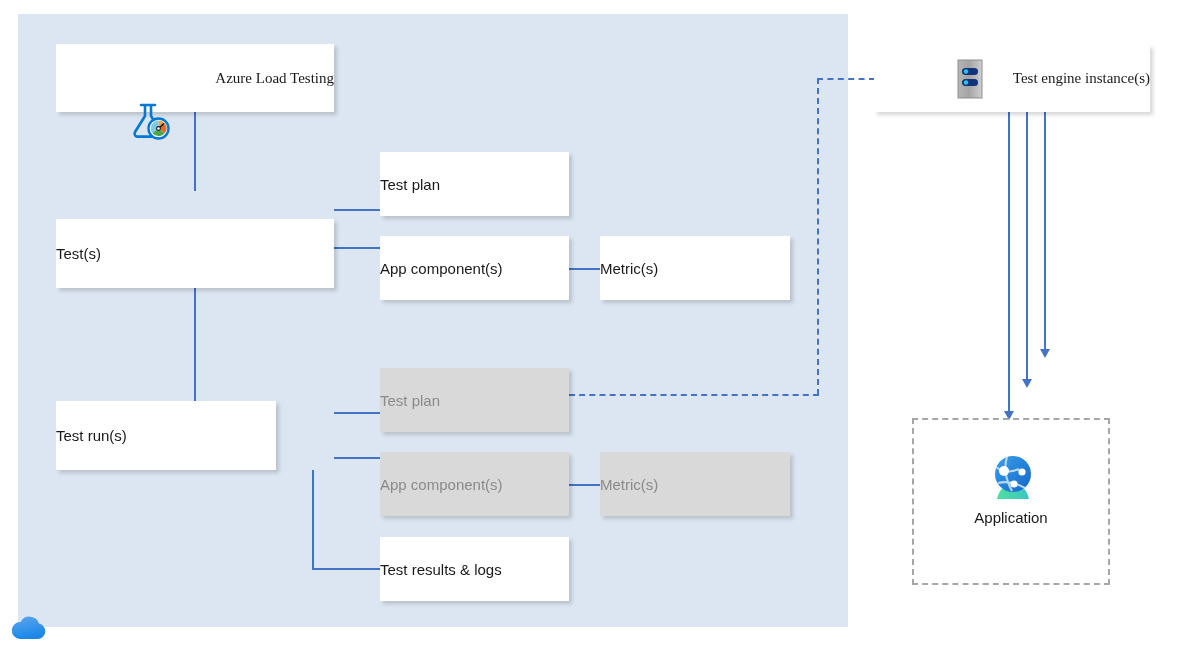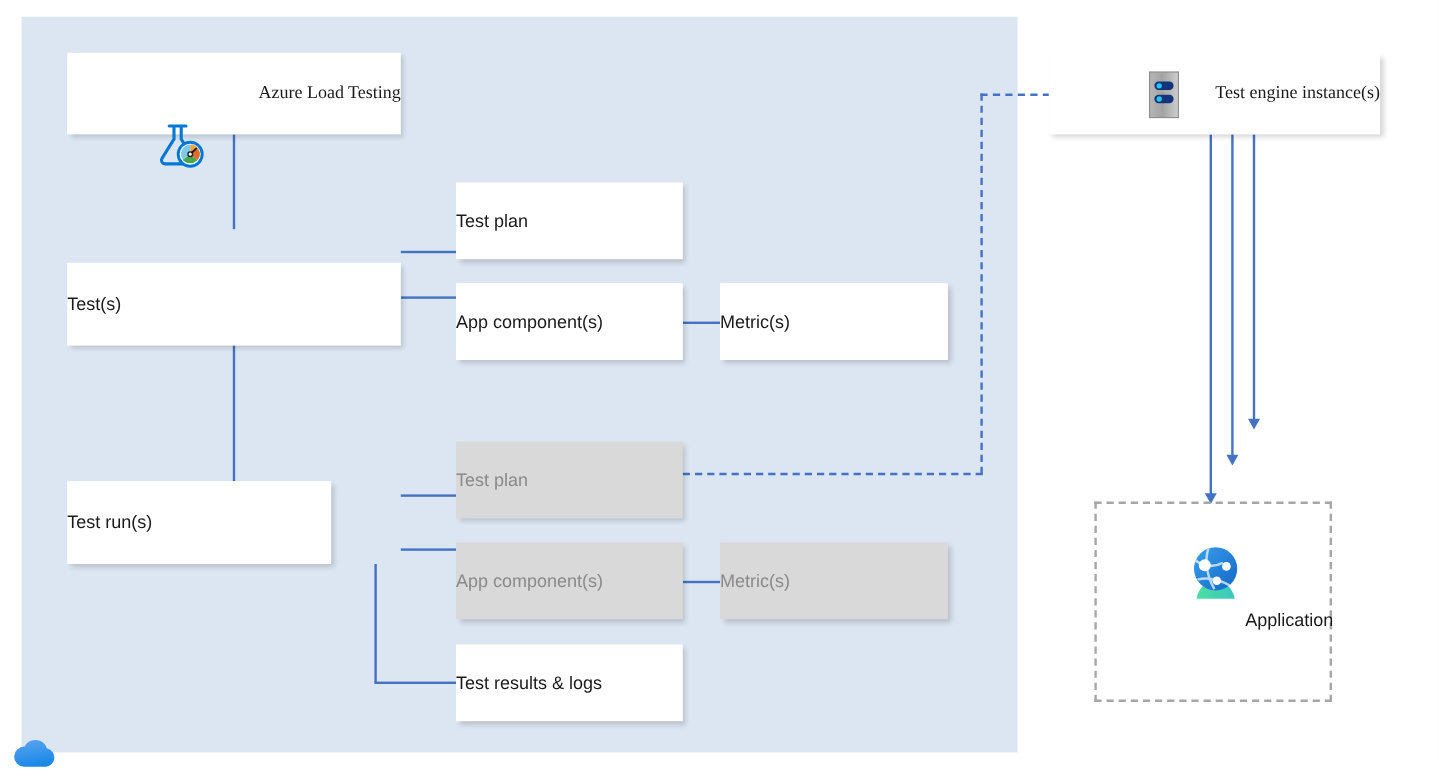--- a/index.html
+++ b/index.html
@@ -33,21 +33,21 @@
           border-left:2px dashed #4472c4;}
 
   .arrow-head{position:absolute;width:0;height:0;
               border-left:5px solid transparent;
               border-right:5px solid transparent;
               border-top:9px solid #4472c4;}
 
   
   .aut-box{position:absolute;box-sizing:border-box;
            border:2px dashed #a6a6a6;background:transparent;}
-  .aut-label{position:absolute;width:200px;text-align:right;
+  .aut-label{position:absolute;width:200px;text-align:center;
              font-size:15px;line-height:21px;color:#1a1a1a;}
 
   
   .icon{display:block;}
   .cloud-icon{position:absolute;left:8px;top:612px;}
   .app-icon{position:absolute;left:985px;top:452px;}
   .engine-icon{position:absolute;left:893px;top:58px;}
   .flask-icon{position:absolute;left:73px;top:57px;}
   .node-label{pointer-events:none;}
 </style>

